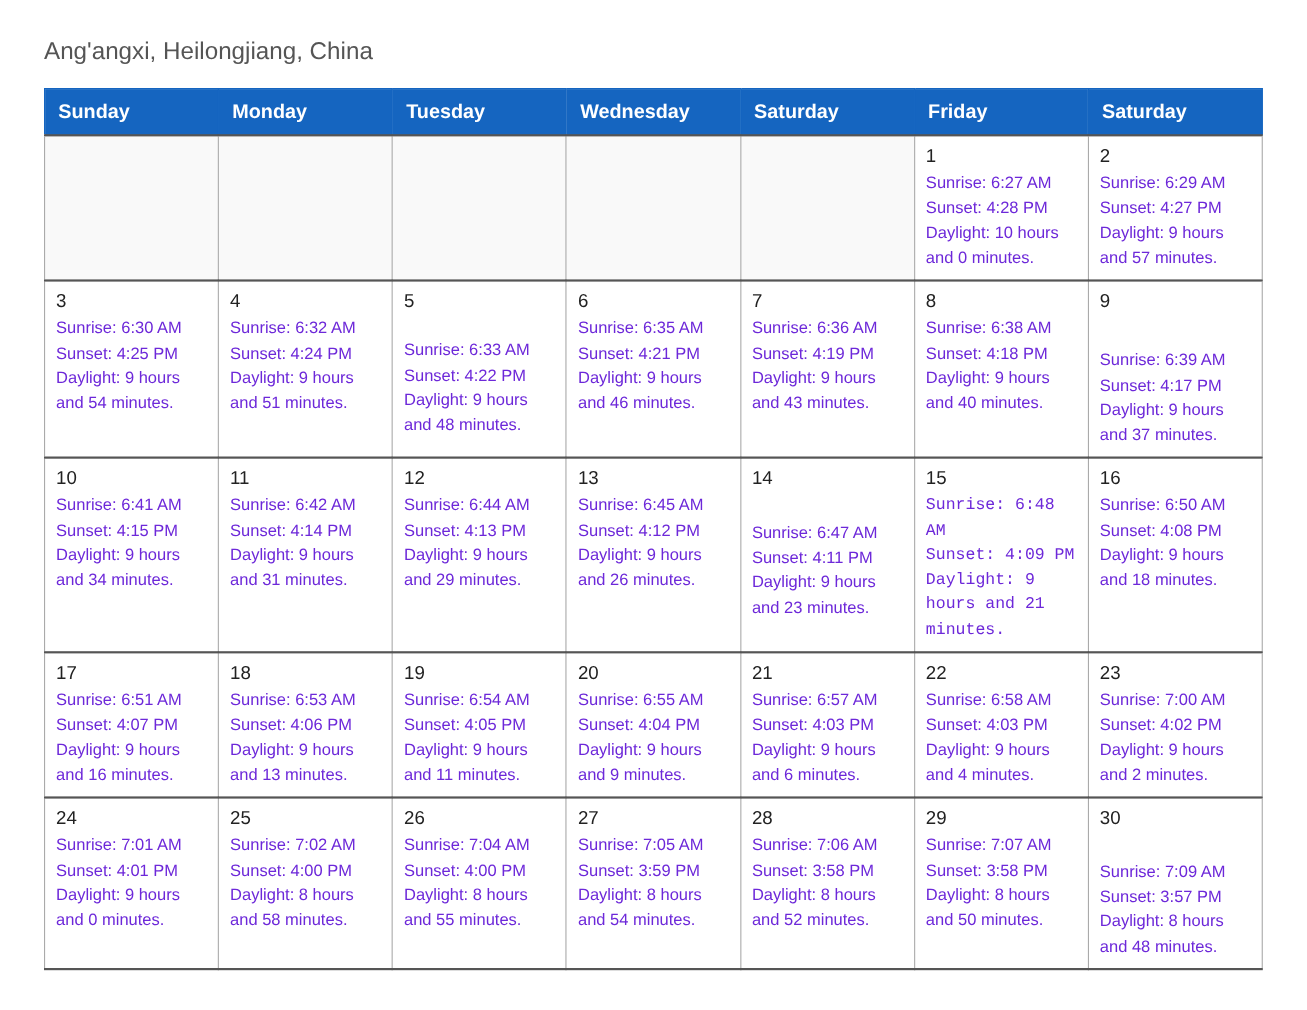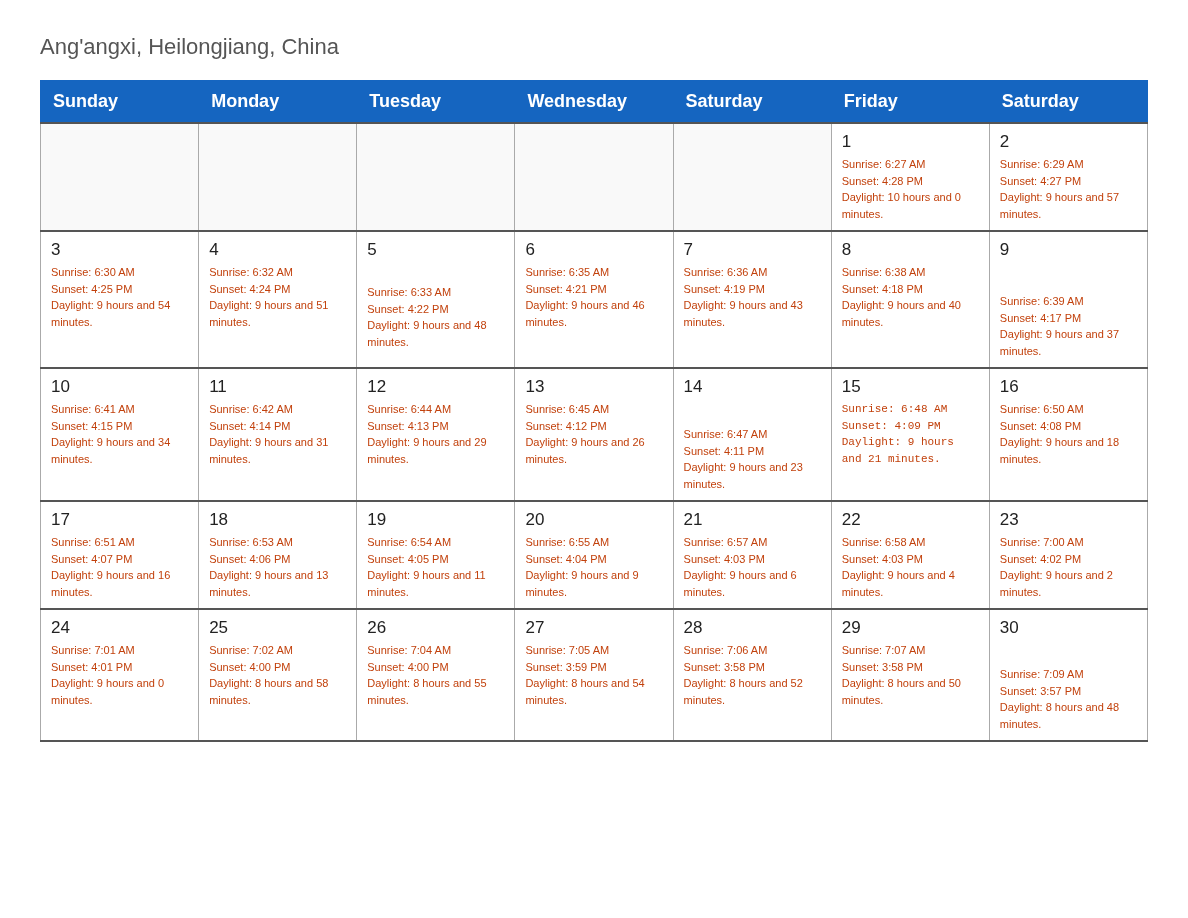--- a/index.html
+++ b/index.html
@@ -90,23 +90,23 @@
       border-bottom: 2px solid #555;
     }
     .day-number {
       font-size: 17px;
       font-weight: normal;
       color: #222;
       margin-bottom: 4px;
       display: block;
     }
     .day-info {
-      font-size: 11px;
+      font-size: 15px;
       line-height: 1.5;
-      color: #c2410c;
+      color: #6d28d9;
     }
     .calendar td.empty {
       background: #f9f9f9;
     }
   </style>
 </head>
 <body>
 
 <div class="header">
   <div class="title-block">

